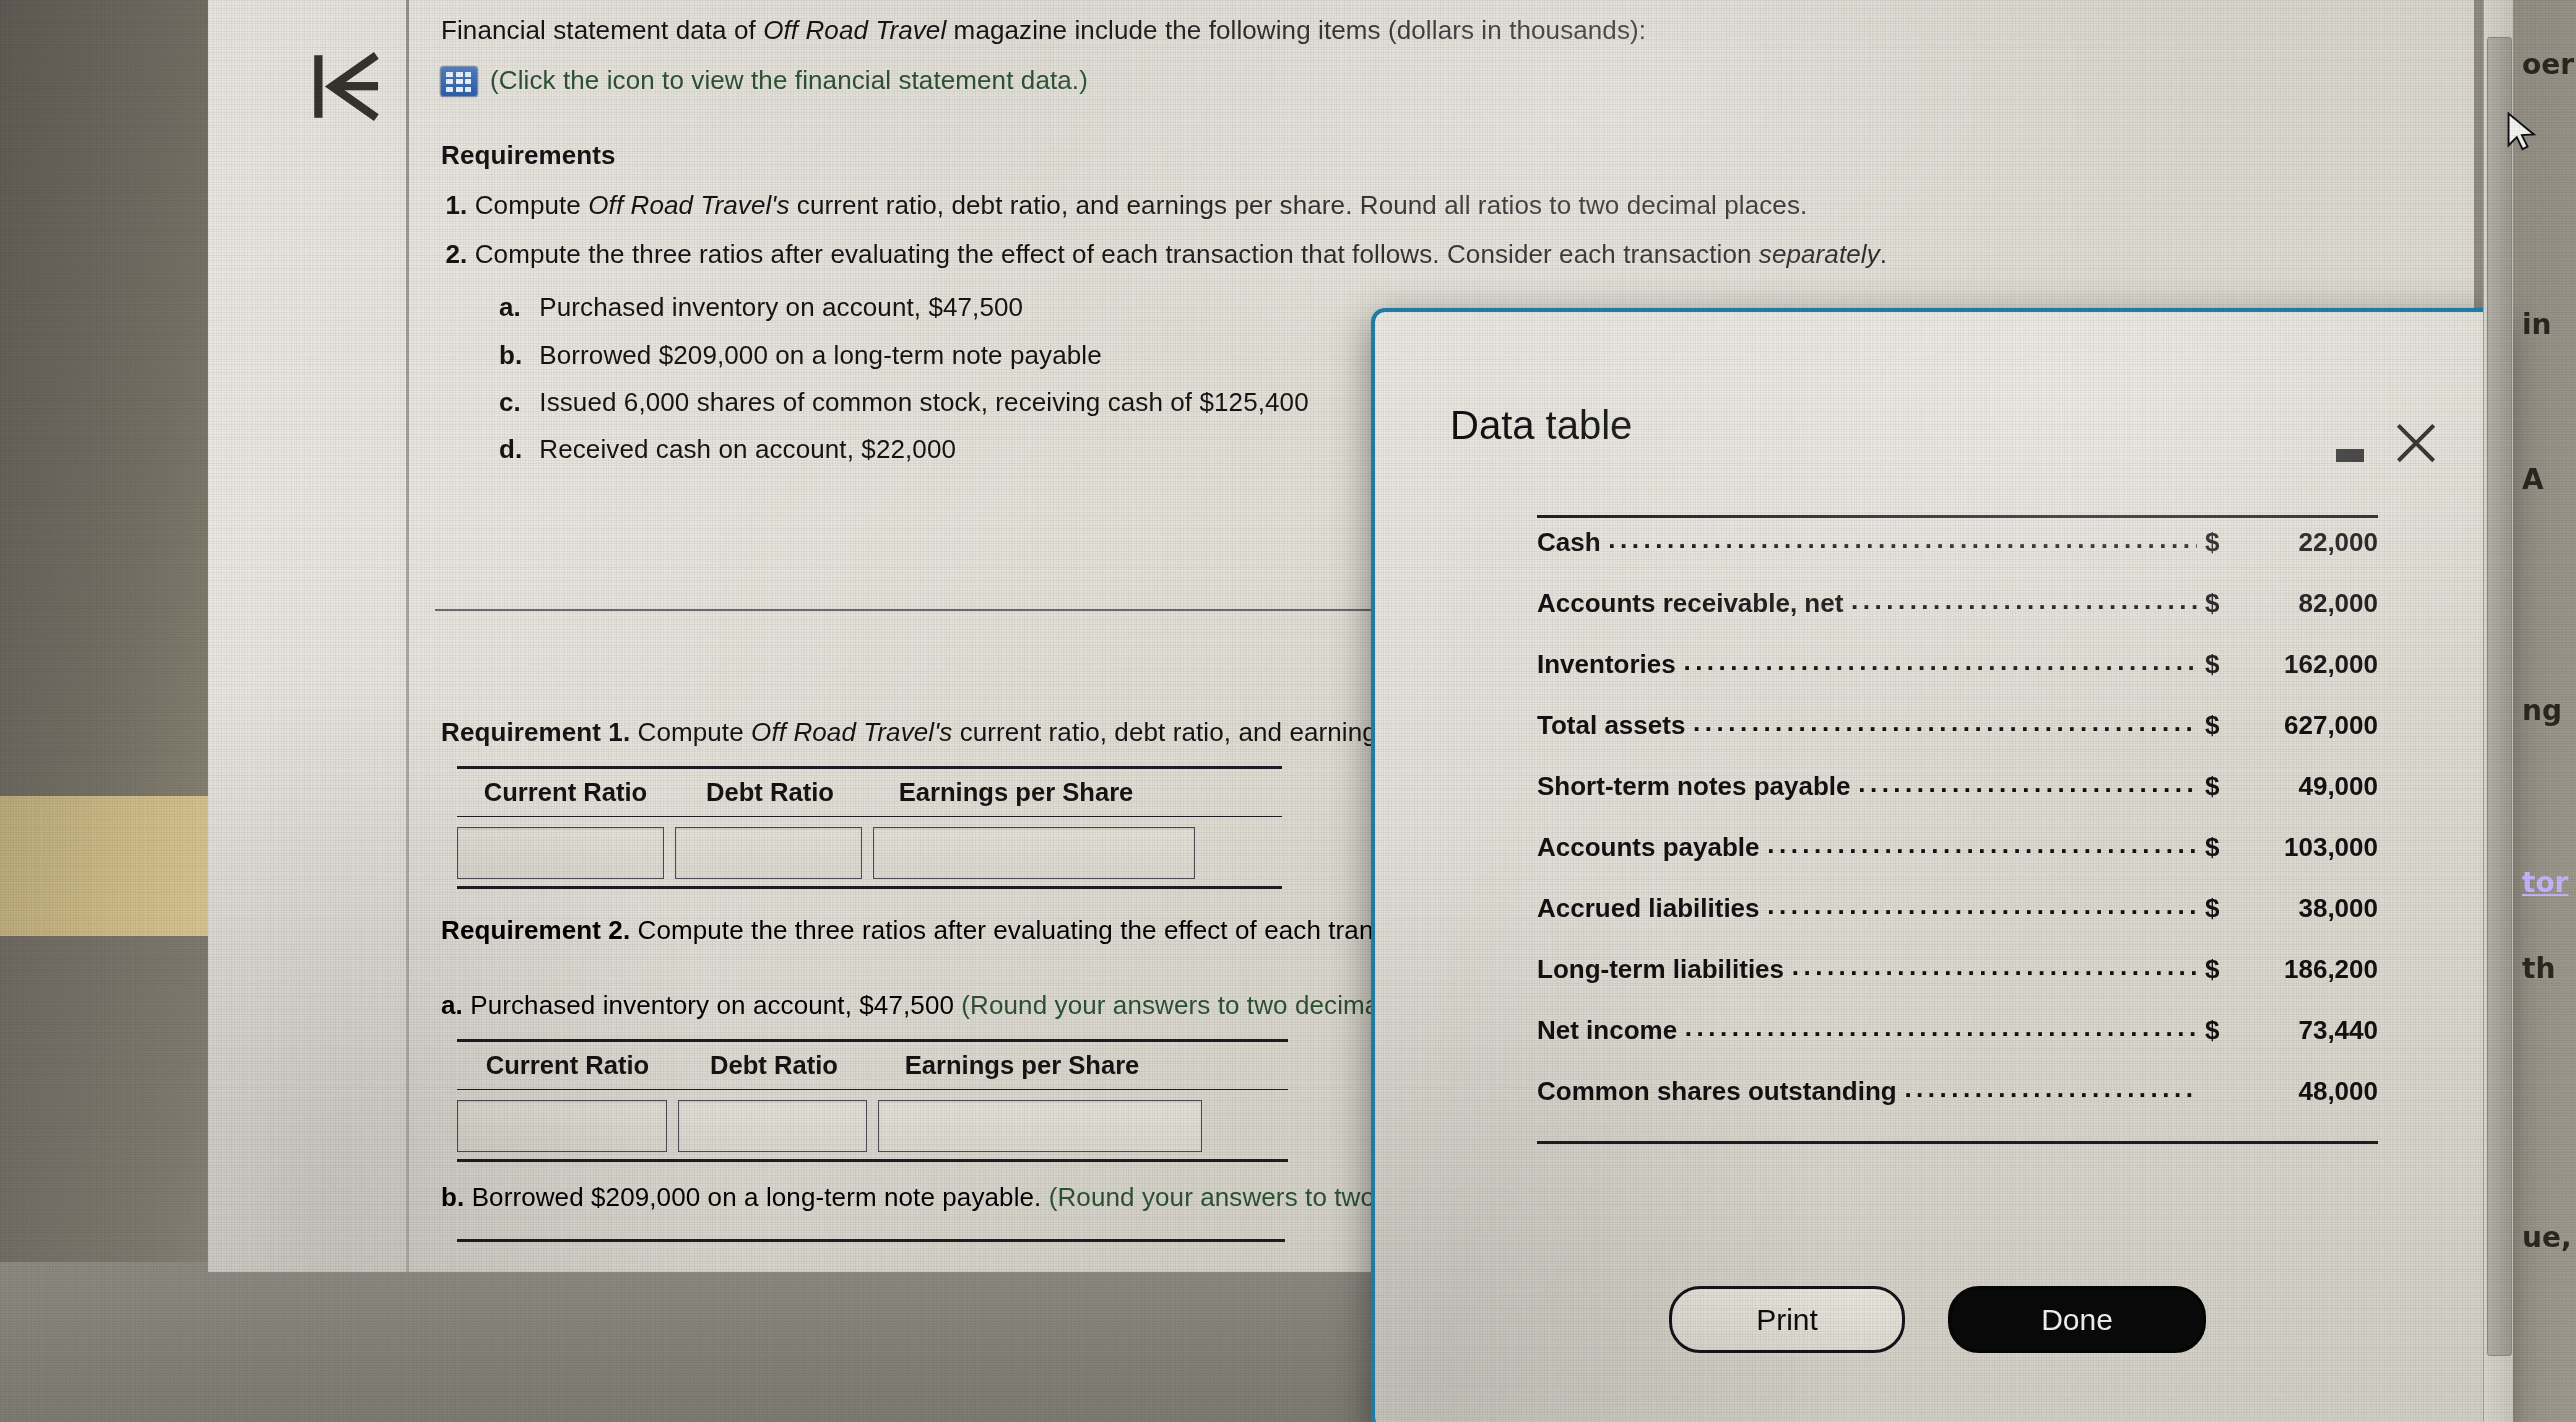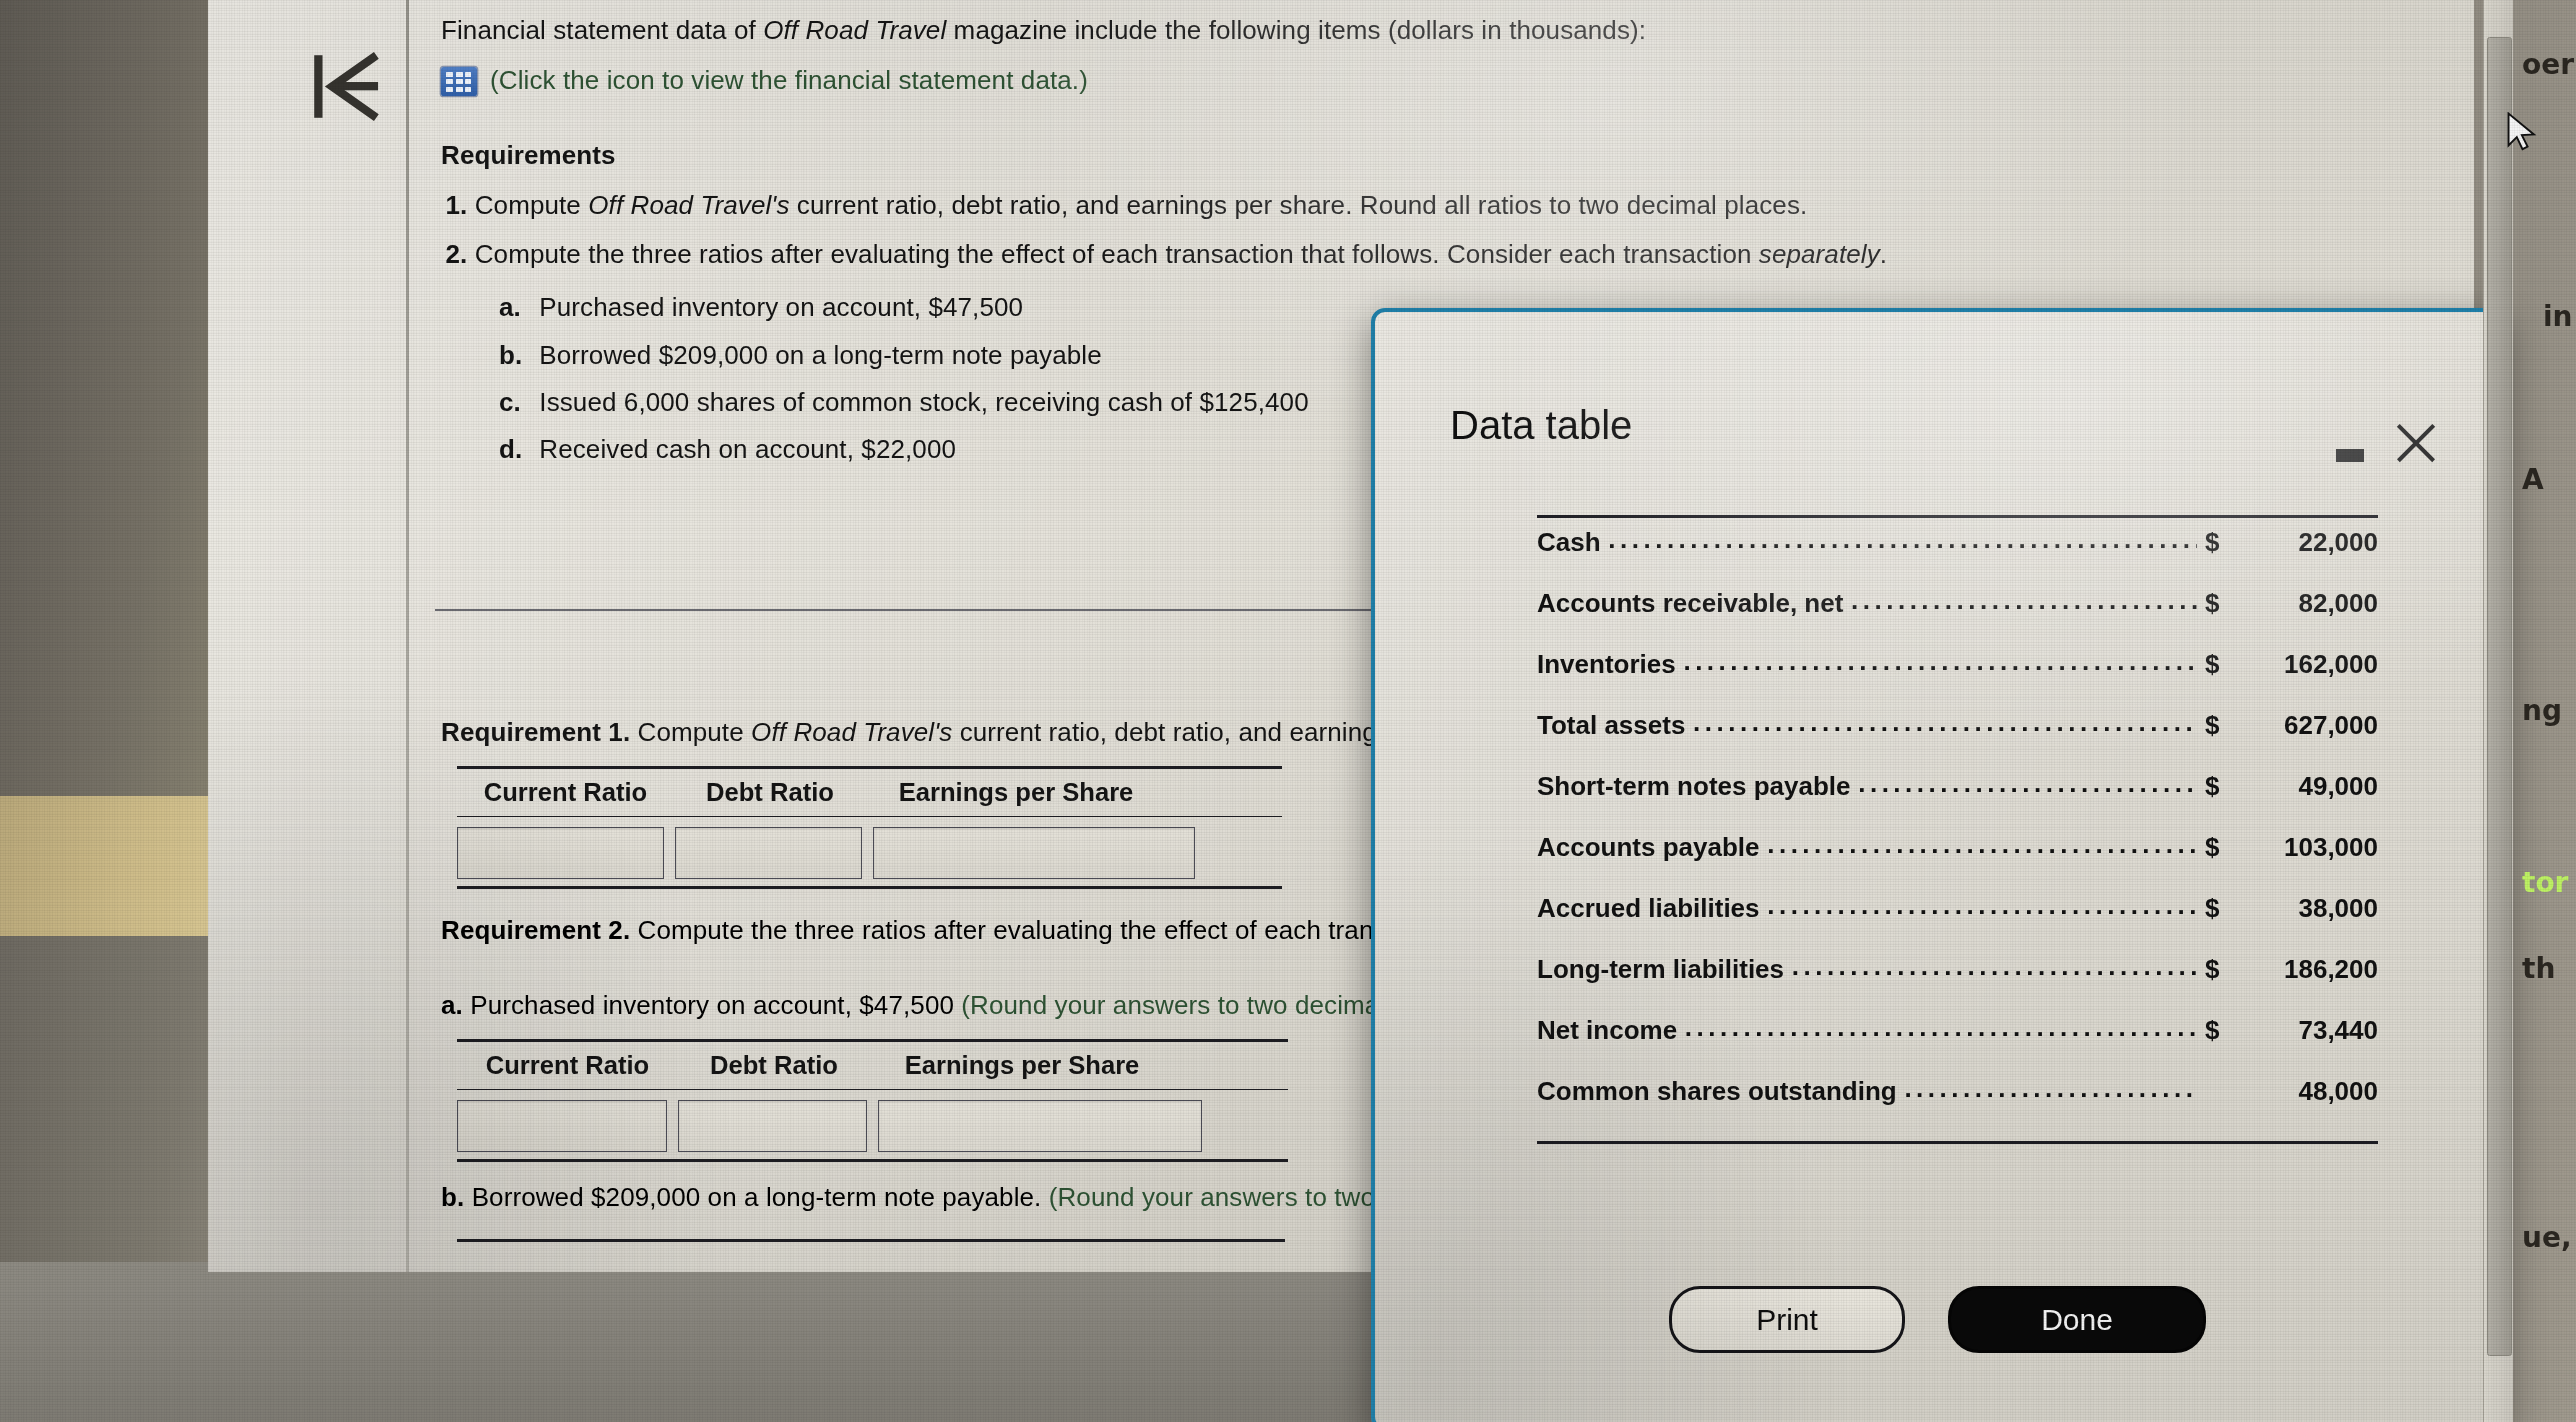--- a/index.html
+++ b/index.html
@@ -196,21 +196,21 @@
   }
   .btn-done{
     background:#090909;border:3.2px solid #050505;color:#f2f2f2;min-width:252px;
   }
 
   
   .frag{
     position:absolute;color:#2a2620;font-size:28px;font-weight:bold;white-space:nowrap;
     font-family:"DejaVu Sans",sans-serif;
   }
-  .frag.link{color:#bef264;}
+  .frag.link{color:#c4b5fd;text-decoration:underline;}
 
   
   .scrollbar{
     position:absolute;left:2483px;top:0;width:29px;height:1423px;
     background:linear-gradient(90deg,#d8d5cc,#c9c6bd);
     border-left:1.3px solid #a6a298;
   }
   .scrollthumb{
     position:absolute;left:2487px;top:37px;width:23px;height:1317px;
     background:linear-gradient(90deg,#b3b0a7,#9d9a91);
@@ -430,21 +430,21 @@
 
     <div class="btnrow">
       <div class="btn btn-print">Print</div>
       <div class="btn btn-done">Done</div>
     </div>
     <div class="glare"></div>
   </div>
 
   <div id="frags">
       <div class="frag" style="left: 2522px; top: 48px;">oer</div>
-      <div class="frag" style="left: 2522px; top: 300px; margin-left: 21px;">in</div>
+      <div class="frag" style="left: 2522px; top: 308px;">in</div>
       <div class="frag" style="left: 2522px; top: 463px;">A</div>
       <div class="frag" style="left: 2522px; top: 694px;">ng</div>
       <div class="frag link" style="left: 2522px; top: 866px;">tor</div>
       <div class="frag" style="left: 2522px; top: 952px;">th</div>
       <div class="frag" style="left: 2522px; top: 1221px;">ue,</div>
     </div>
 
   <div class="scrollbar"></div>
   <div class="scrollthumb"></div>
   <svg class="cursor-arrow" viewBox="0 0 52 62">

